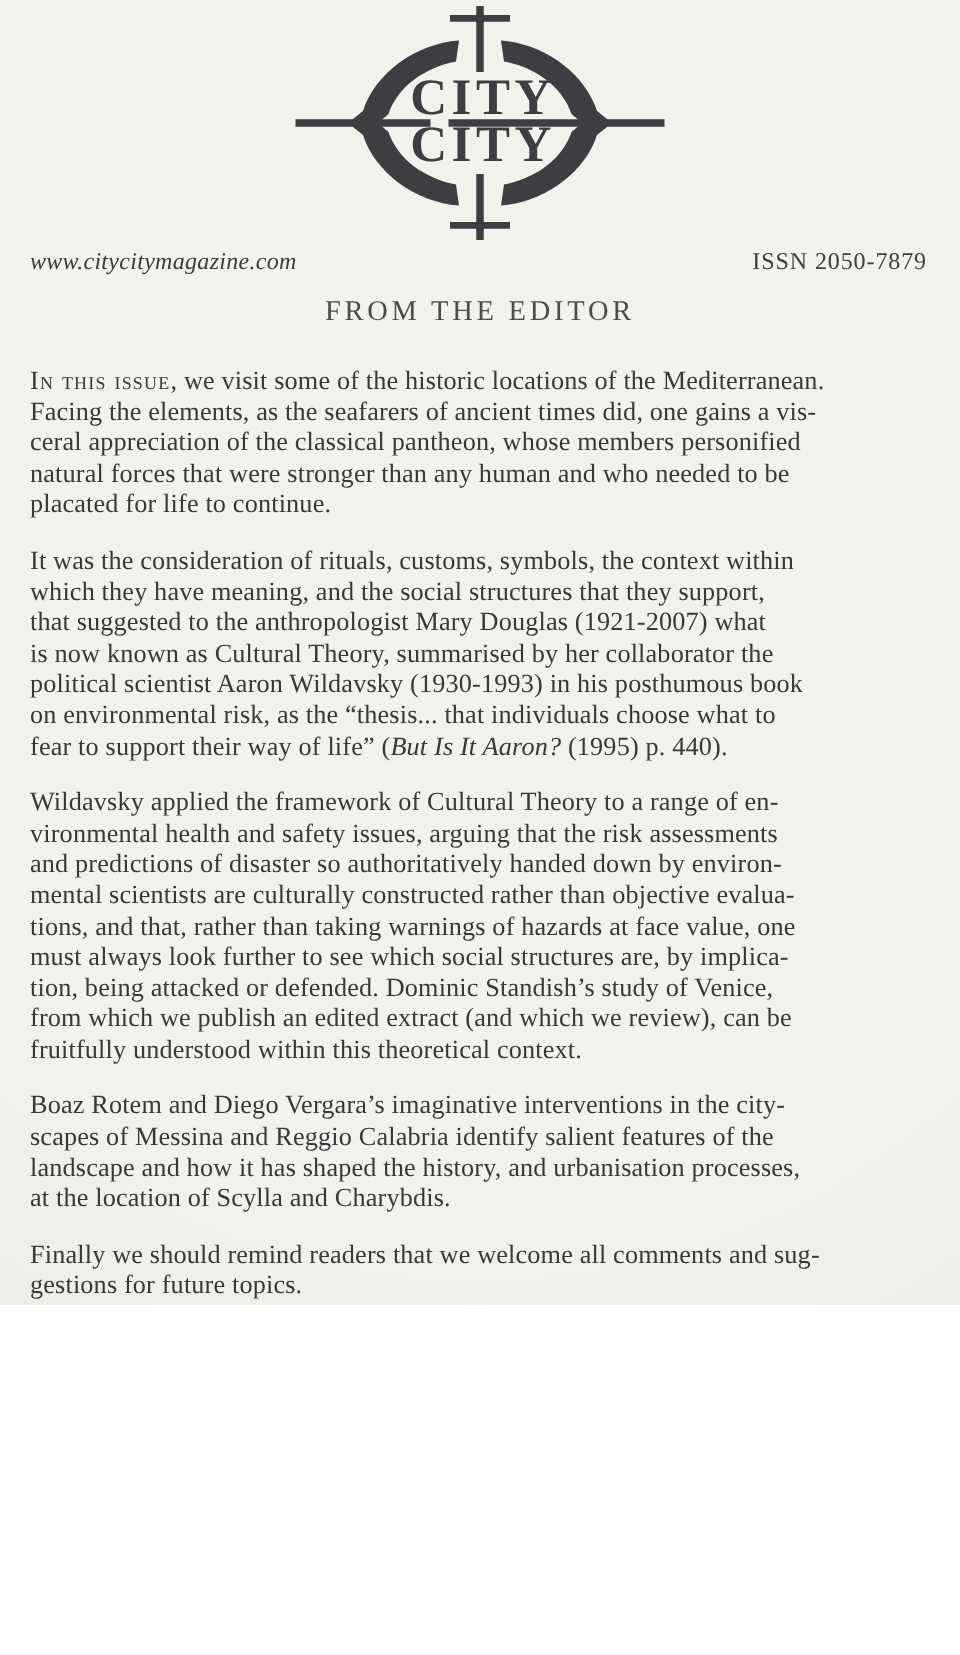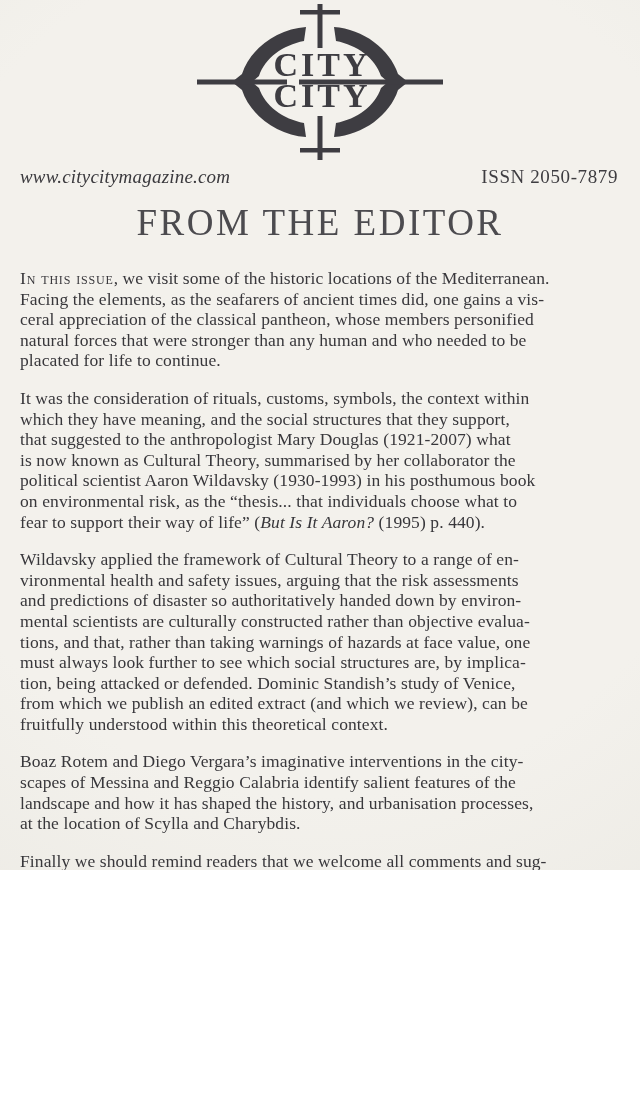--- a/index.html
+++ b/index.html
@@ -5,27 +5,27 @@
   html,body{margin:0;padding:0;}
   body{width:640px;font-family:"Liberation Serif","DejaVu Serif",serif;}
   .page{
     position:relative;width:640px;height:870px;overflow:hidden;
     background:radial-gradient(120% 90% at 50% 42%, #f3f1ec 55%, #edebe5 85%, #e6e4de 100%);
     color:#3a393d;
   }
   .logo-wrap{padding-top:2px;text-align:center;height:162px;}
   .masthead{
     display:flex;justify-content:space-between;align-items:baseline;
-    padding:2px 22px 0 20px;font-size:19px;
+    padding:2px 22px 0 20px;font-size:16px;
   }
   .site{font-style:italic;letter-spacing:0.2px;}
   .issn{letter-spacing:0.6px;color:#3e3d41;}
   h1.title{
     margin:13px 0 15px 0;text-align:center;font-weight:400;
-    font-size:37px;letter-spacing:2.5px;color:#4c4b4f;
+    font-size:19px;letter-spacing:2.5px;color:#4c4b4f;
   }
   .body-text{padding:0 2px 0 20px;margin-top:24px;}
   .body-text p{
     margin:0 0 17px 0;font-size:17.5px;line-height:20.6px;
     letter-spacing:0.1px;color:#38373b;
   }
   .lines{white-space:pre;}
   .sc{font-variant:small-caps;letter-spacing:0.8px;}
   em.book{font-style:italic;}
   .signature-wrap{margin:14px 0 0 142px;width:362px;height:84px;}

